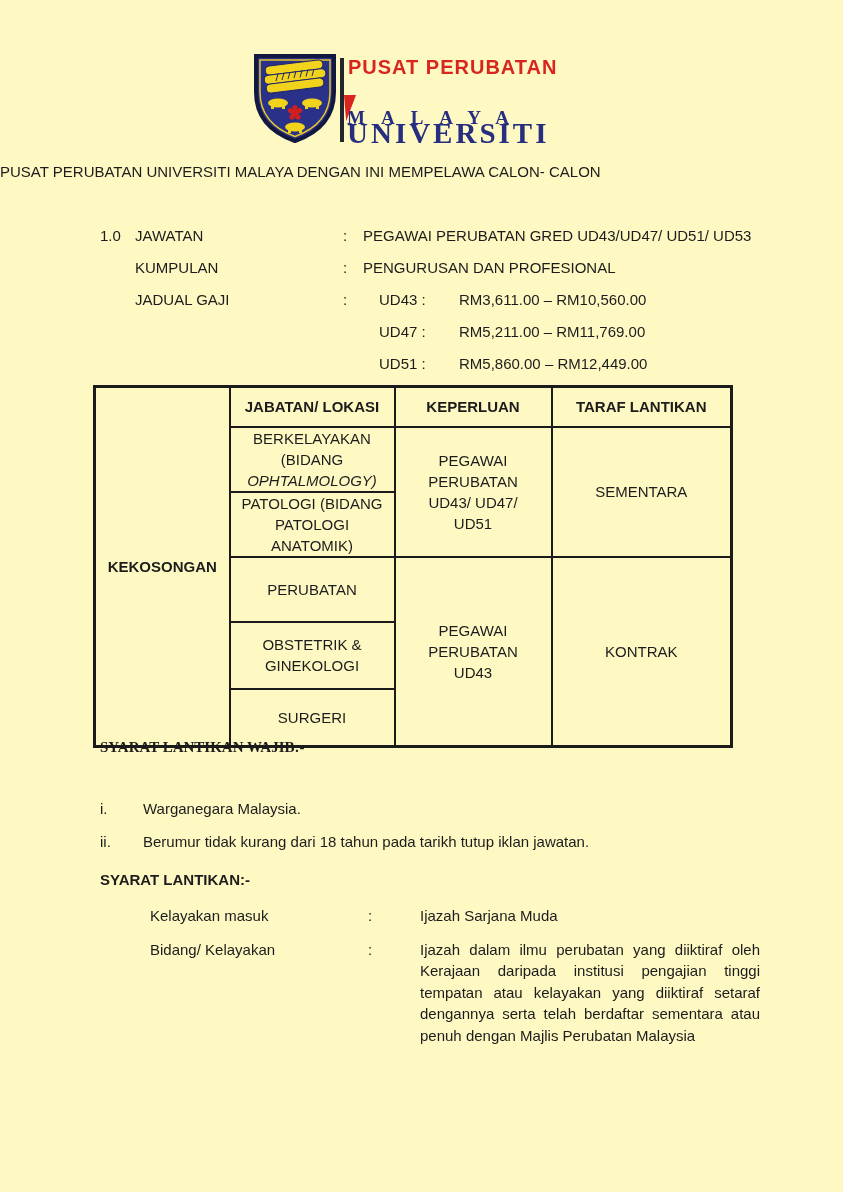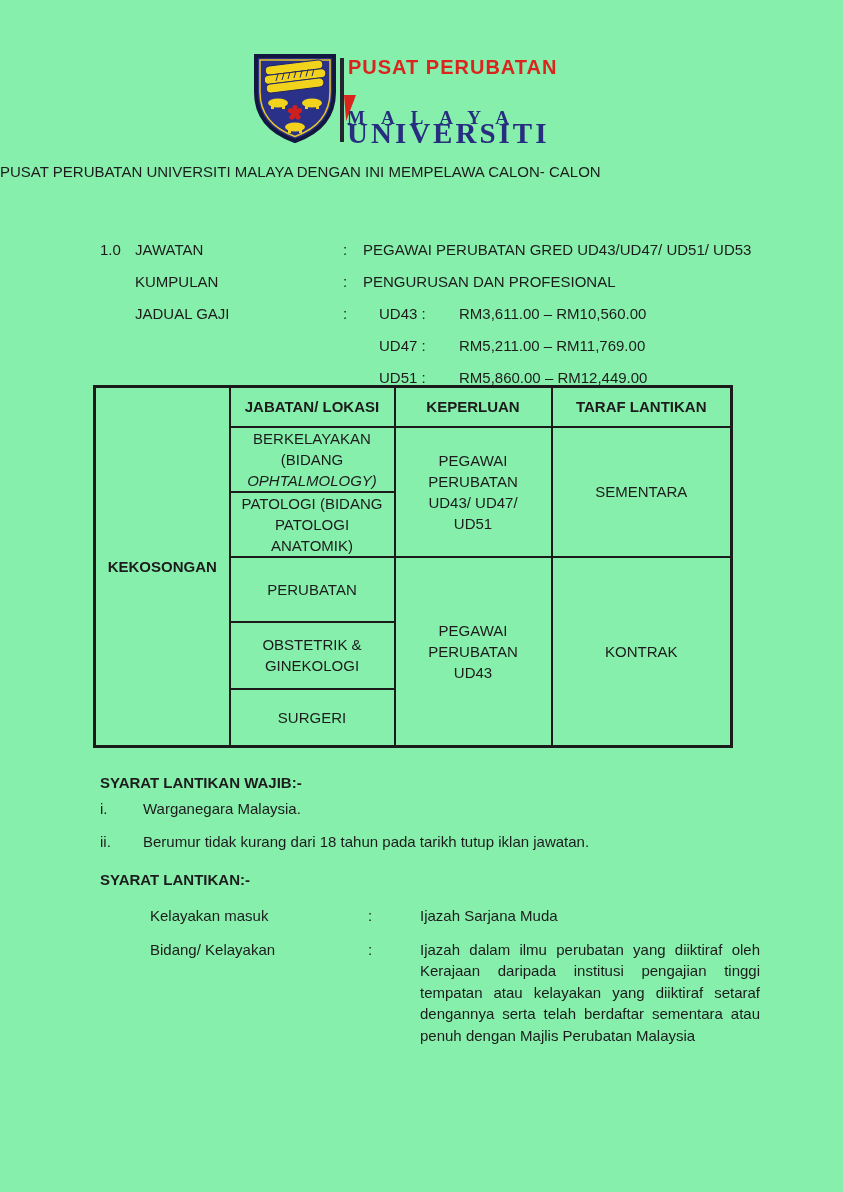--- a/index.html
+++ b/index.html
@@ -1,18 +1,18 @@
 <!DOCTYPE html>
 <html><head>
 <meta charset="utf-8">
 <style>
   html,body{margin:0;padding:0;background:#e9e9e9;}
   .page{
     position:relative;width:843px;height:1192px;margin:0 auto;
-    background:#86efac;color:#1c1c1c;
+    background:#fef9c3;color:#1c1c1c;
     font-family:"Liberation Sans",sans-serif;font-size:15px;
     overflow:hidden;
   }
   
   .logo{position:absolute;left:252px;top:52px;width:320px;height:95px;}
   .crest{position:absolute;left:0;top:0;}
   .logo-divider{position:absolute;left:88px;top:6px;width:4px;height:84px;background:#23262e;}
   .brand{position:absolute;left:96px;top:0;width:230px;height:95px;}
   .brand-top{
     position:absolute;left:0;top:4px;color:#d9251d;
@@ -29,21 +29,21 @@
     letter-spacing:16px;white-space:nowrap;
   }
   .brand-red-wedge{
     position:absolute;left:-4px;top:43px;width:12px;height:26px;
     background:#d9251d;clip-path:polygon(0 0,100% 0,18% 100%);
   }
   
   .intro{position:absolute;left:0;top:161px;width:843px;text-align:left;line-height:22.5px;}
   
   .sec1{position:absolute;left:100px;top:227px;width:700px;}
-  .s1row{display:flex;height:32px;line-height:18px;align-items:flex-end;}
+  .s1row{display:flex;height:32px;line-height:18px;}
   .s1num{width:35px;flex:none;}
   .s1label{width:208px;flex:none;}
   .s1colon{width:20px;flex:none;}
   .s1value{flex:1;}
   .grade{display:inline-block;width:80px;margin-left:16px;}
   
   .vtable{
     position:absolute;left:93px;top:385px;width:637px;
     border-collapse:collapse;table-layout:fixed;
     border:3px solid #1b1b1b;
@@ -57,21 +57,21 @@
   .pre{white-space:pre-line;}
   .ital{font-style:italic;}
   .tr-head{height:40px;}
   .tr1{height:63px;}
   .tr2{height:62px;}
   .tr3{height:65px;}
   .tr4{height:67px;}
   .tr5{height:58px;}
   
   .heading{position:absolute;left:100px;font-weight:bold;}
-  .h-wajib{top:774px;}
+  .h-wajib{top:739px;font-family:Liberation Serif, serif;}
   .h-lantikan{top:871px;}
   .sw-list{position:absolute;left:100px;top:798px;width:660px;}
   .sw-item{display:flex;margin-bottom:12px;line-height:21px;}
   .sw-num{width:43px;flex:none;}
   .sw-text{flex:1;}
   .sl-rows{position:absolute;left:150px;top:905px;width:612px;}
   .sl-row{display:flex;margin-bottom:12px;line-height:21.5px;}
   .sl-label{width:218px;flex:none;}
   .sl-colon{width:52px;flex:none;}
   .sl-value{width:340px;flex:none;}

